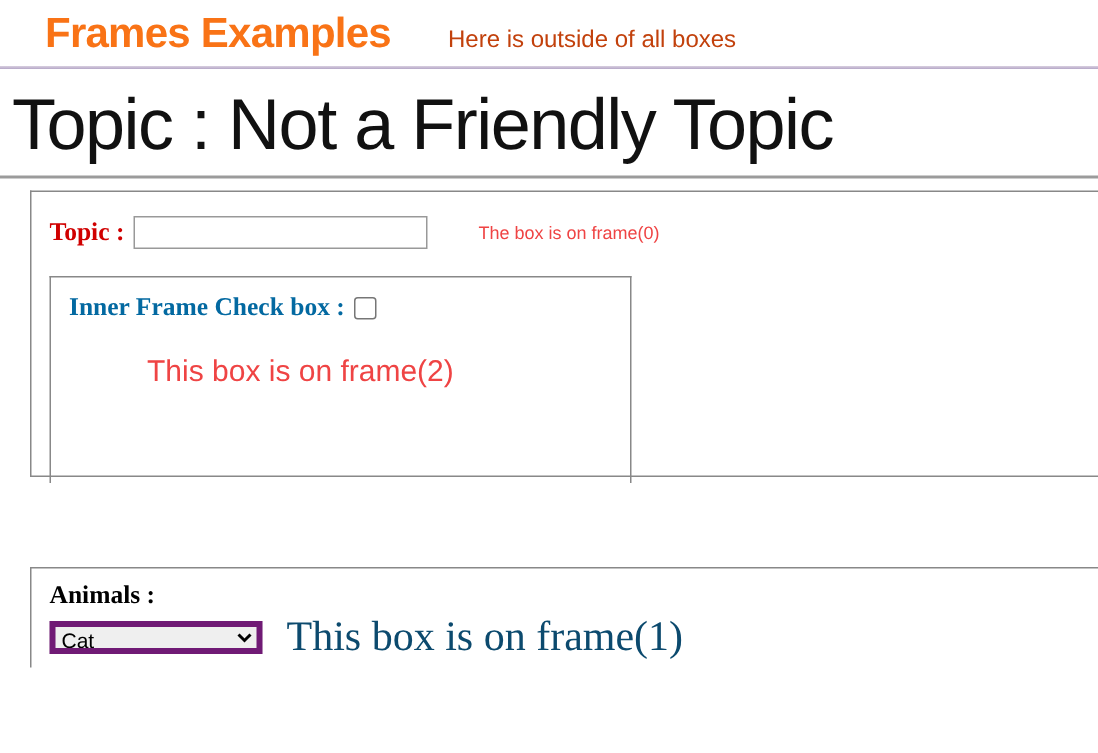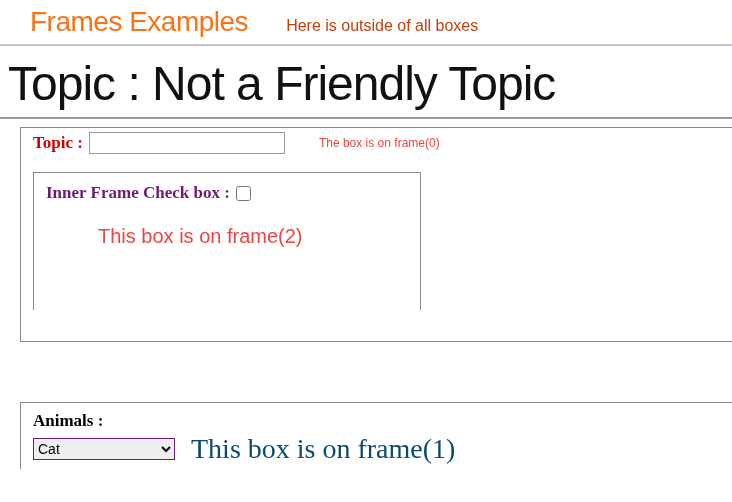--- a/index.html
+++ b/index.html
@@ -12,21 +12,21 @@
       overflow: hidden;
     }
     .header-row {
       display: flex;
       align-items: baseline;
       padding: 6px 0 2px 30px;
     }
     .frames-title {
       color: #f97316;
       font-size: 28px;
-      font-weight: 400;
+      font-weight: 700;
       letter-spacing: -0.5px;
     }
     .outside-annot {
       color: #c2410c;
       font-size: 16px;
       margin-left: 38px;
     }
     .hr1 {
       height: 2px;
       background: linear-gradient(#d8cfe0, #b5a7c7);
@@ -41,22 +41,22 @@
     }
     .hr2 {
       height: 2px;
       background: #9b9b9b;
       margin-bottom: 8px;
     }
     .frame0 {
       border: 1px solid #888;
       border-right: none;
       margin-left: 20px;
-      padding: 4px 10px 0 12px;
-      height: 215px;
+      padding: 16px 10px 0 12px;
+      height: 191px;
       position: relative;
     }
     .topic-row {
       display: flex;
       align-items: center;
       gap: 6px;
     }
     .topic-lbl {
       color: #d00000;
       font-family: Georgia, 'Times New Roman', serif;
@@ -82,21 +82,21 @@
       width: 388px;
       height: 138px;
       padding: 10px 10px 0 12px;
     }
     .inner-row {
       display: flex;
       align-items: center;
       gap: 6px;
     }
     .inner-lbl {
-      color: #701a75;
+      color: #0369a1;
       font-family: Georgia, 'Times New Roman', serif;
       font-weight: bold;
       font-size: 17px;
     }
     .inner-check {
       width: 15px;
       height: 15px;
     }
     .frame2-annot {
       color: #ef4444;
@@ -122,21 +122,21 @@
     .sel-row {
       display: flex;
       align-items: center;
       gap: 16px;
       margin-top: 2px;
     }
     .animals-select {
       width: 142px;
       height: 22px;
       font-size: 14px;
-      border: 1px solid #701a75;
+      border: 4px solid #701a75;
       background: #efefef;
     }
     .frame1-annot {
       color: #0c4a6e;
       font-size: 28px;
       font-family: Liberation Serif, serif;
     }
   </style>
 </head>
 <body>

